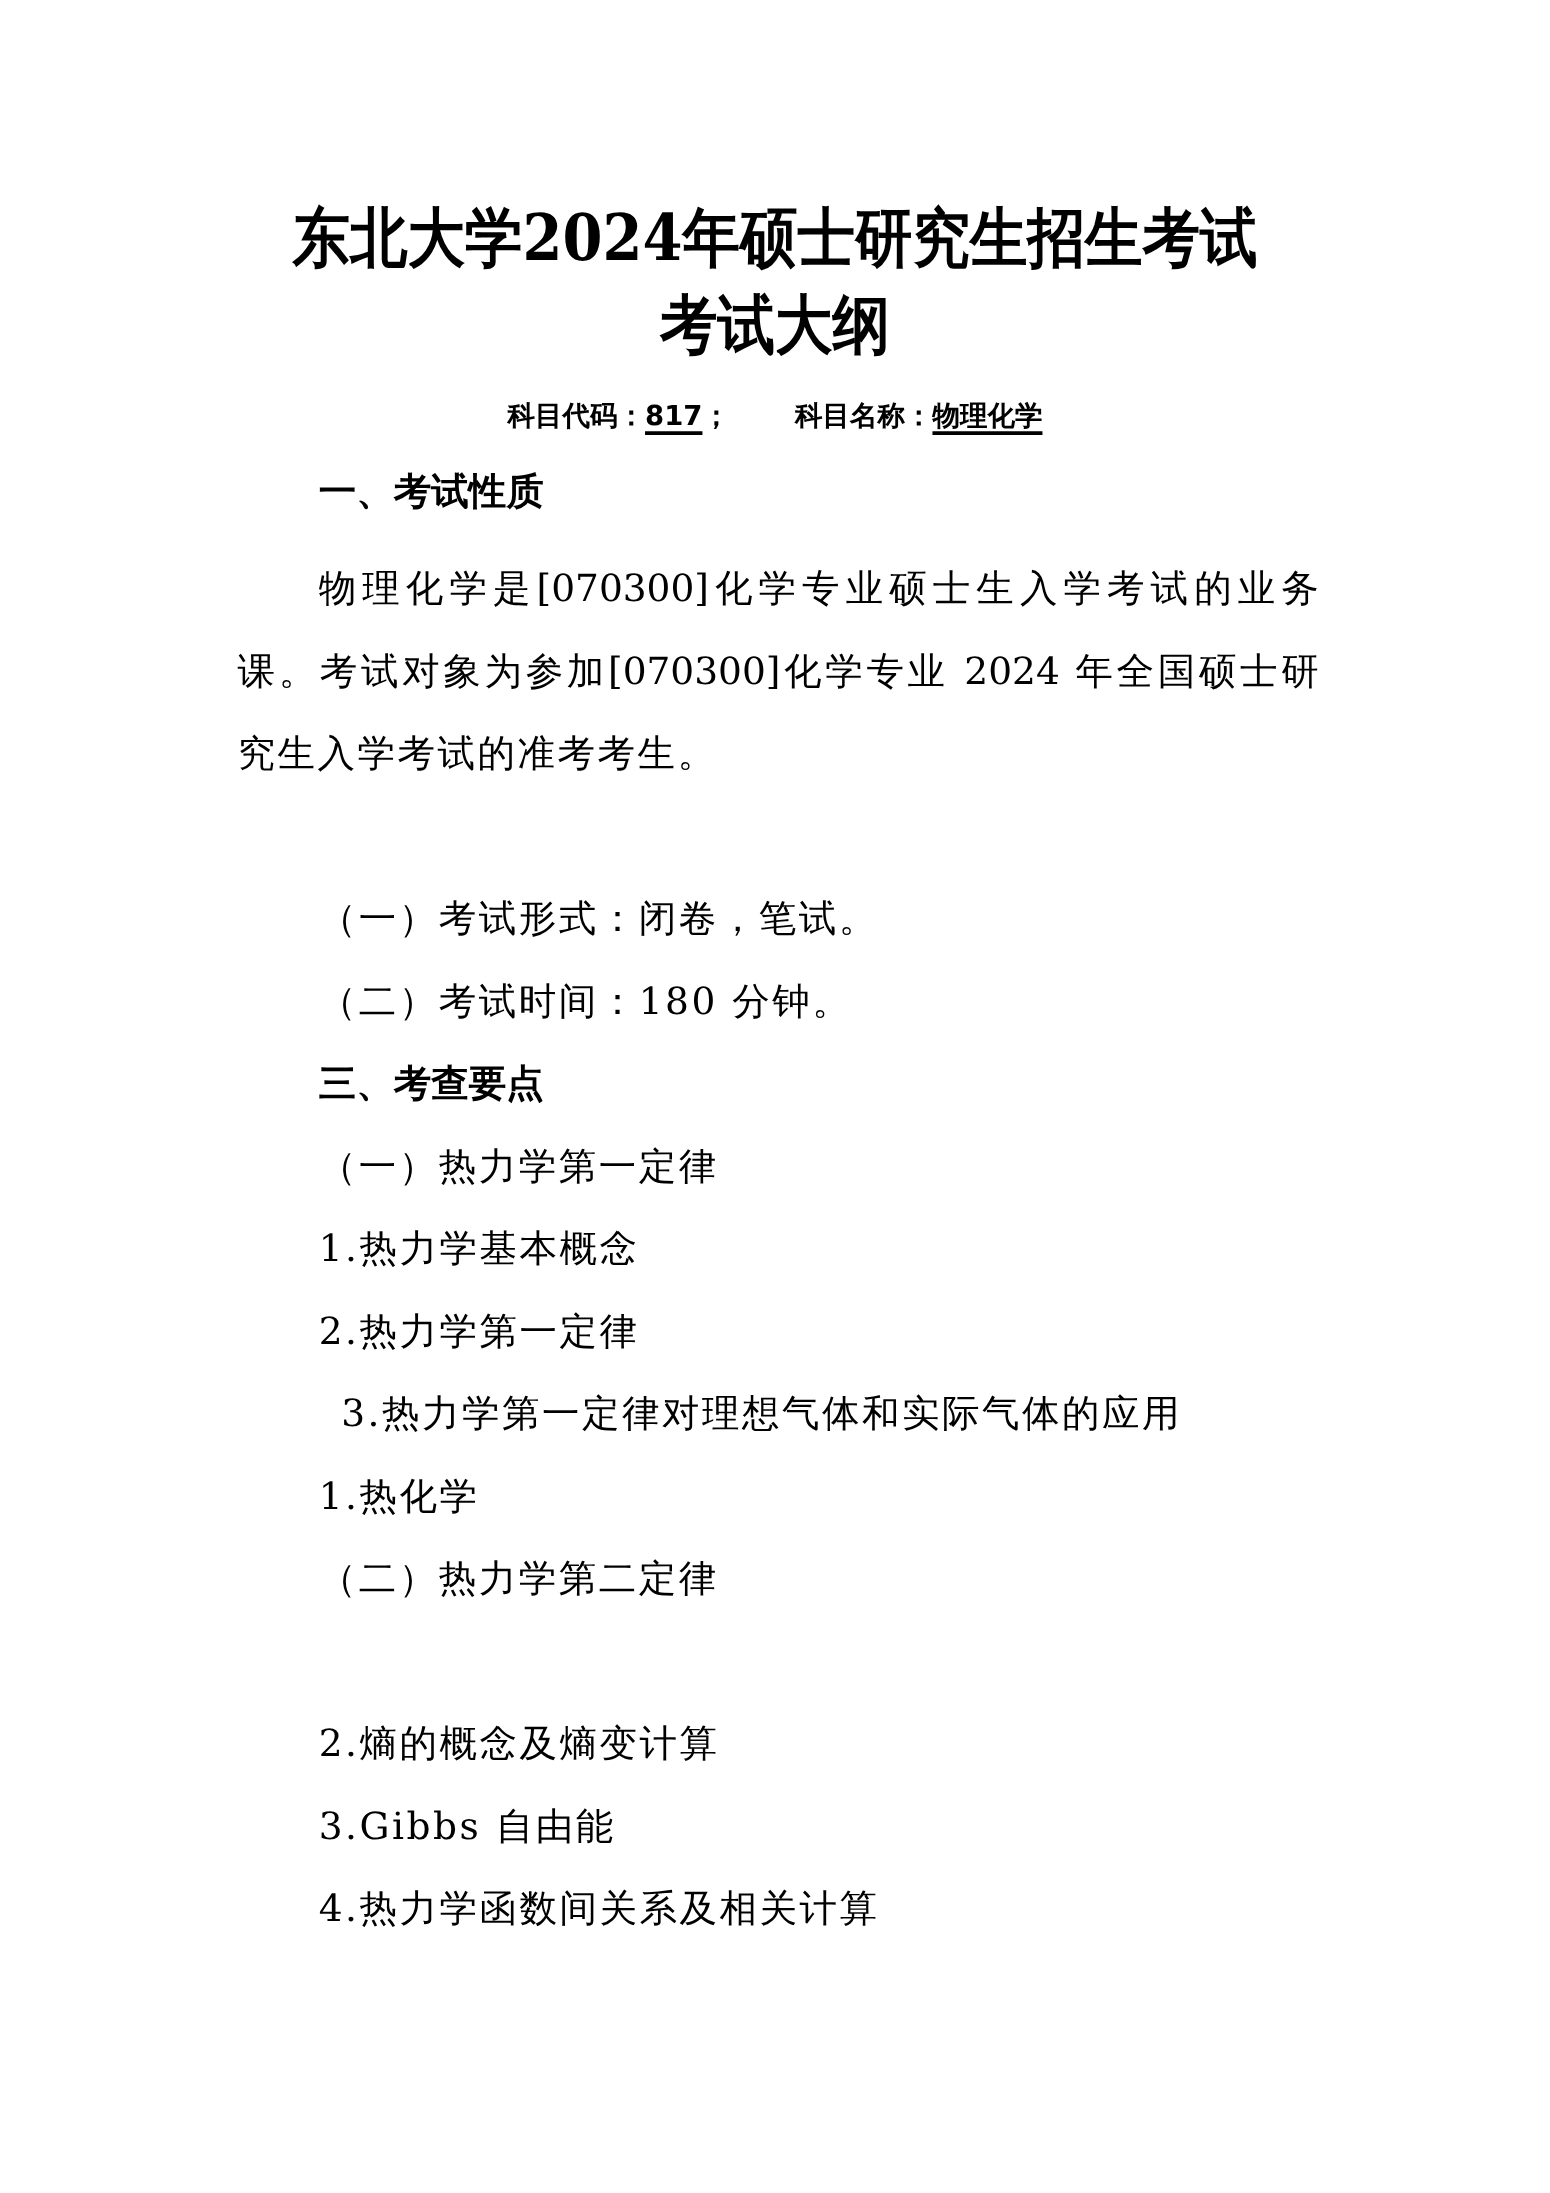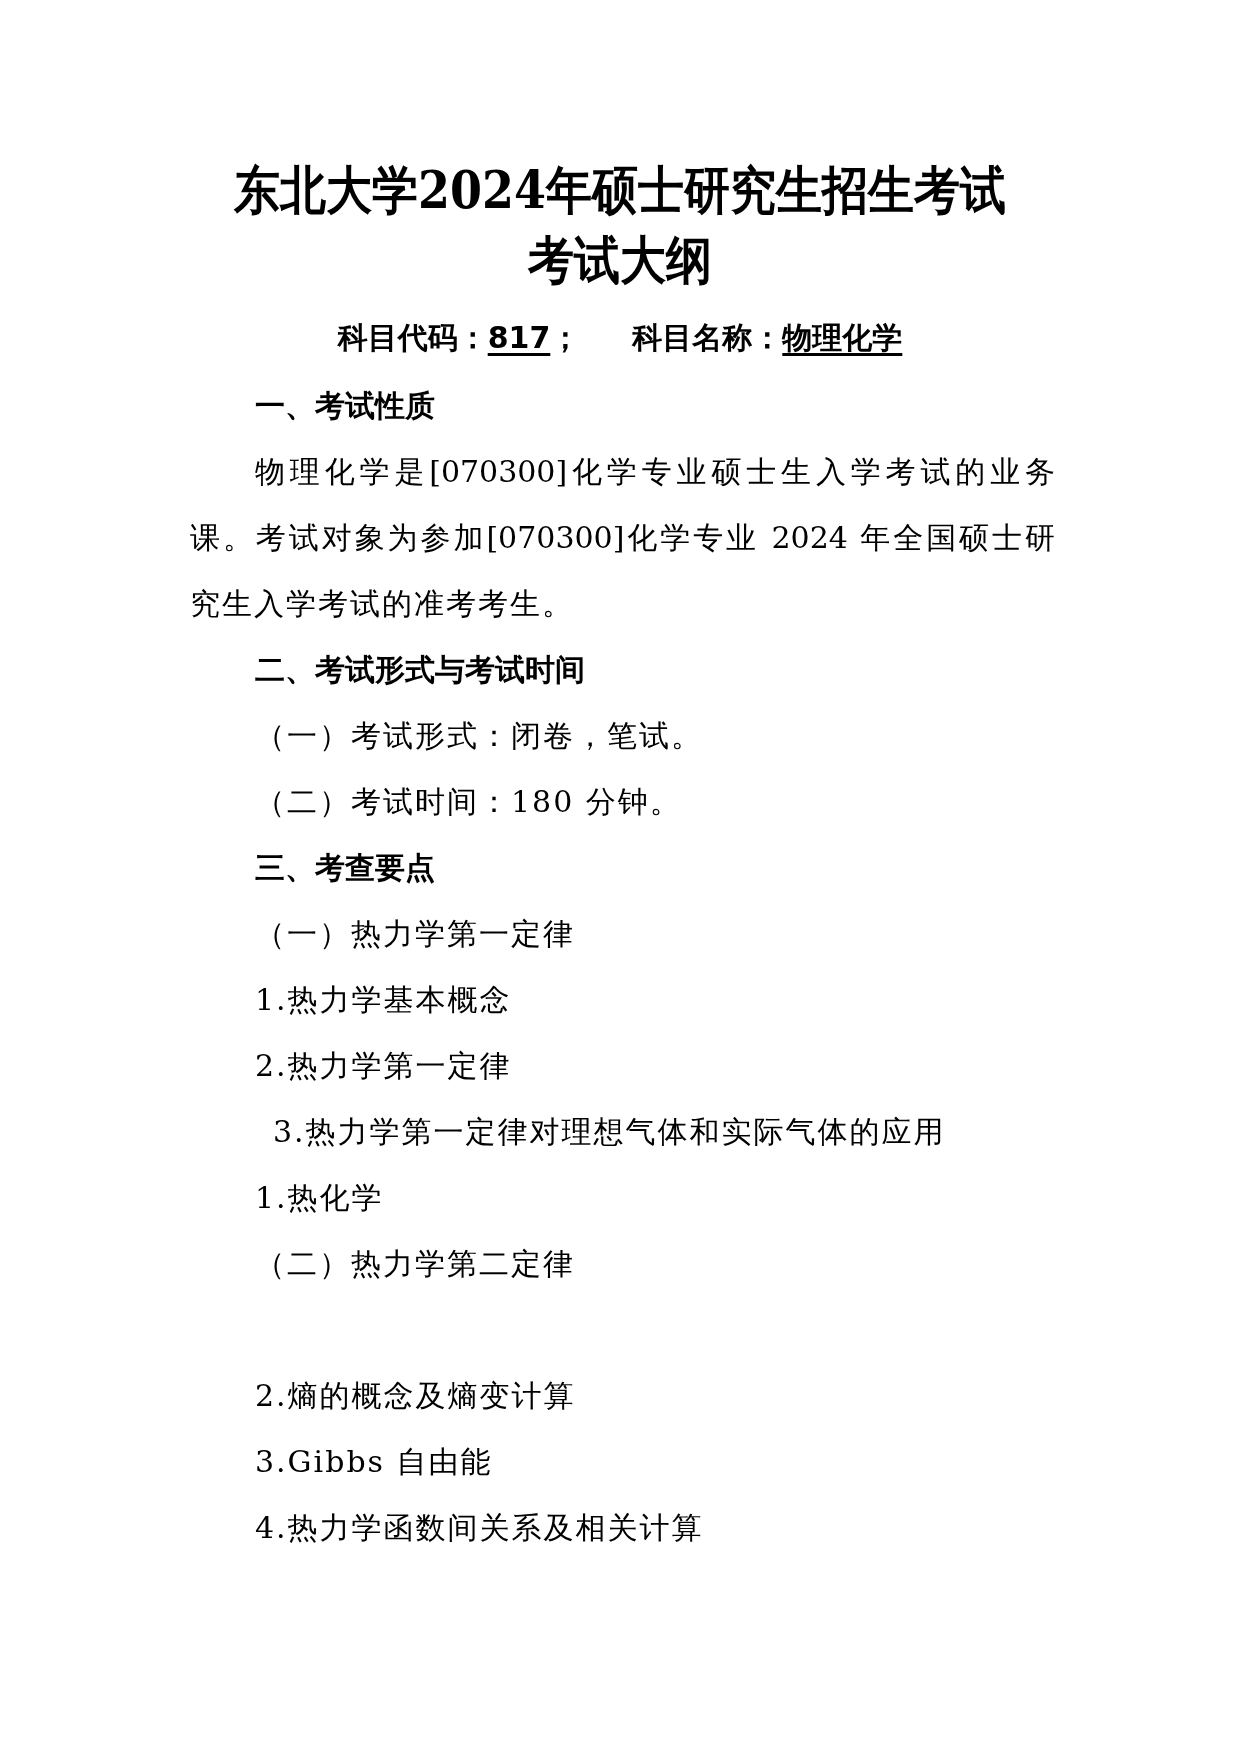--- a/index.html
+++ b/index.html
@@ -13,21 +13,21 @@
     position: absolute; left: 0; width: 1240px; text-align: center;
     font-family: "DejaVu Serif", "Liberation Serif", serif;
     font-weight: bold; font-size: 46px; letter-spacing: 0px;
     transform: scaleY(1.12);
   }
   .title1 { top: 160px; }
   .title2 { top: 230px; }
   .subject {
     position: absolute; top: 318px; left: 0; width: 1240px; text-align: center;
     font-family: "DejaVu Sans", "Liberation Sans", sans-serif;
-    font-weight: bold; font-size: 30px;
+    font-weight: bold; font-size: 22px;
   }
   .subject .u { text-decoration: underline; text-decoration-thickness: 3px; text-underline-offset: 5px; }
   .subject .gap { display: inline-block; width: 52px; }
   .line {
     position: absolute; white-space: nowrap; font-size: 30px; line-height: 36px;
   }
   .h {
     font-family: "DejaVu Sans", "Liberation Sans", sans-serif; font-weight: bold;
   }
   .p { font-family: "DejaVu Serif", "Liberation Serif", serif; letter-spacing: 2px; }
@@ -37,26 +37,25 @@
 
 <div class="page">
 
   <div class="title title1">东北大学2024年硕士研究生招生考试</div>
   <div class="title title2">考试大纲</div>
 
   <div class="subject">
     <span>科目代码：</span><span class="u">817</span><span>；</span><span class="gap"></span><span>科目名称：</span><span class="u">物理化学</span>
   </div>
 
-  <div class="line h" style="left:255px; top:388px;">一、考试性质</div>
+  <div class="line h" style="left:255px; top:376px;">一、考试性质</div>
   <div class="line p" style="left:255px; top:454px; width:800px; text-align-last:justify; text-align:justify; letter-spacing:0;">物理化学是[070300]化学专业硕士生入学考试的业务</div>
   <div class="line p" style="left:190px; top:520px; width:865px; text-align-last:justify; text-align:justify; letter-spacing:0;">课。考试对象为参加[070300]化学专业 2024 年全国硕士研</div>
   <div class="line p" style="left:190px; top:586px;">究生入学考试的准考考生。</div>
 
-  <div class="line h" style="left:255px; top:652px;">二、考试形式与考试时间</div>
   <div class="line p" style="left:255px; top:718px;">（一）考试形式：闭卷，笔试。</div>
   <div class="line p" style="left:255px; top:784px;">（二）考试时间：180 分钟。</div>
 
   <div class="line h" style="left:255px; top:850px;">三、考查要点</div>
 
   <div class="line p" style="left:255px; top:916px;">（一）热力学第一定律</div>
   <div class="line p" style="left:255px; top:982px;">1.热力学基本概念</div>
   <div class="line p" style="left:255px; top:1048px;">2.热力学第一定律</div>
   <div class="line p" style="left:273px; top:1114px;">3.热力学第一定律对理想气体和实际气体的应用</div>
   <div class="line p" style="left:255px; top:1180px;">1.热化学</div>

